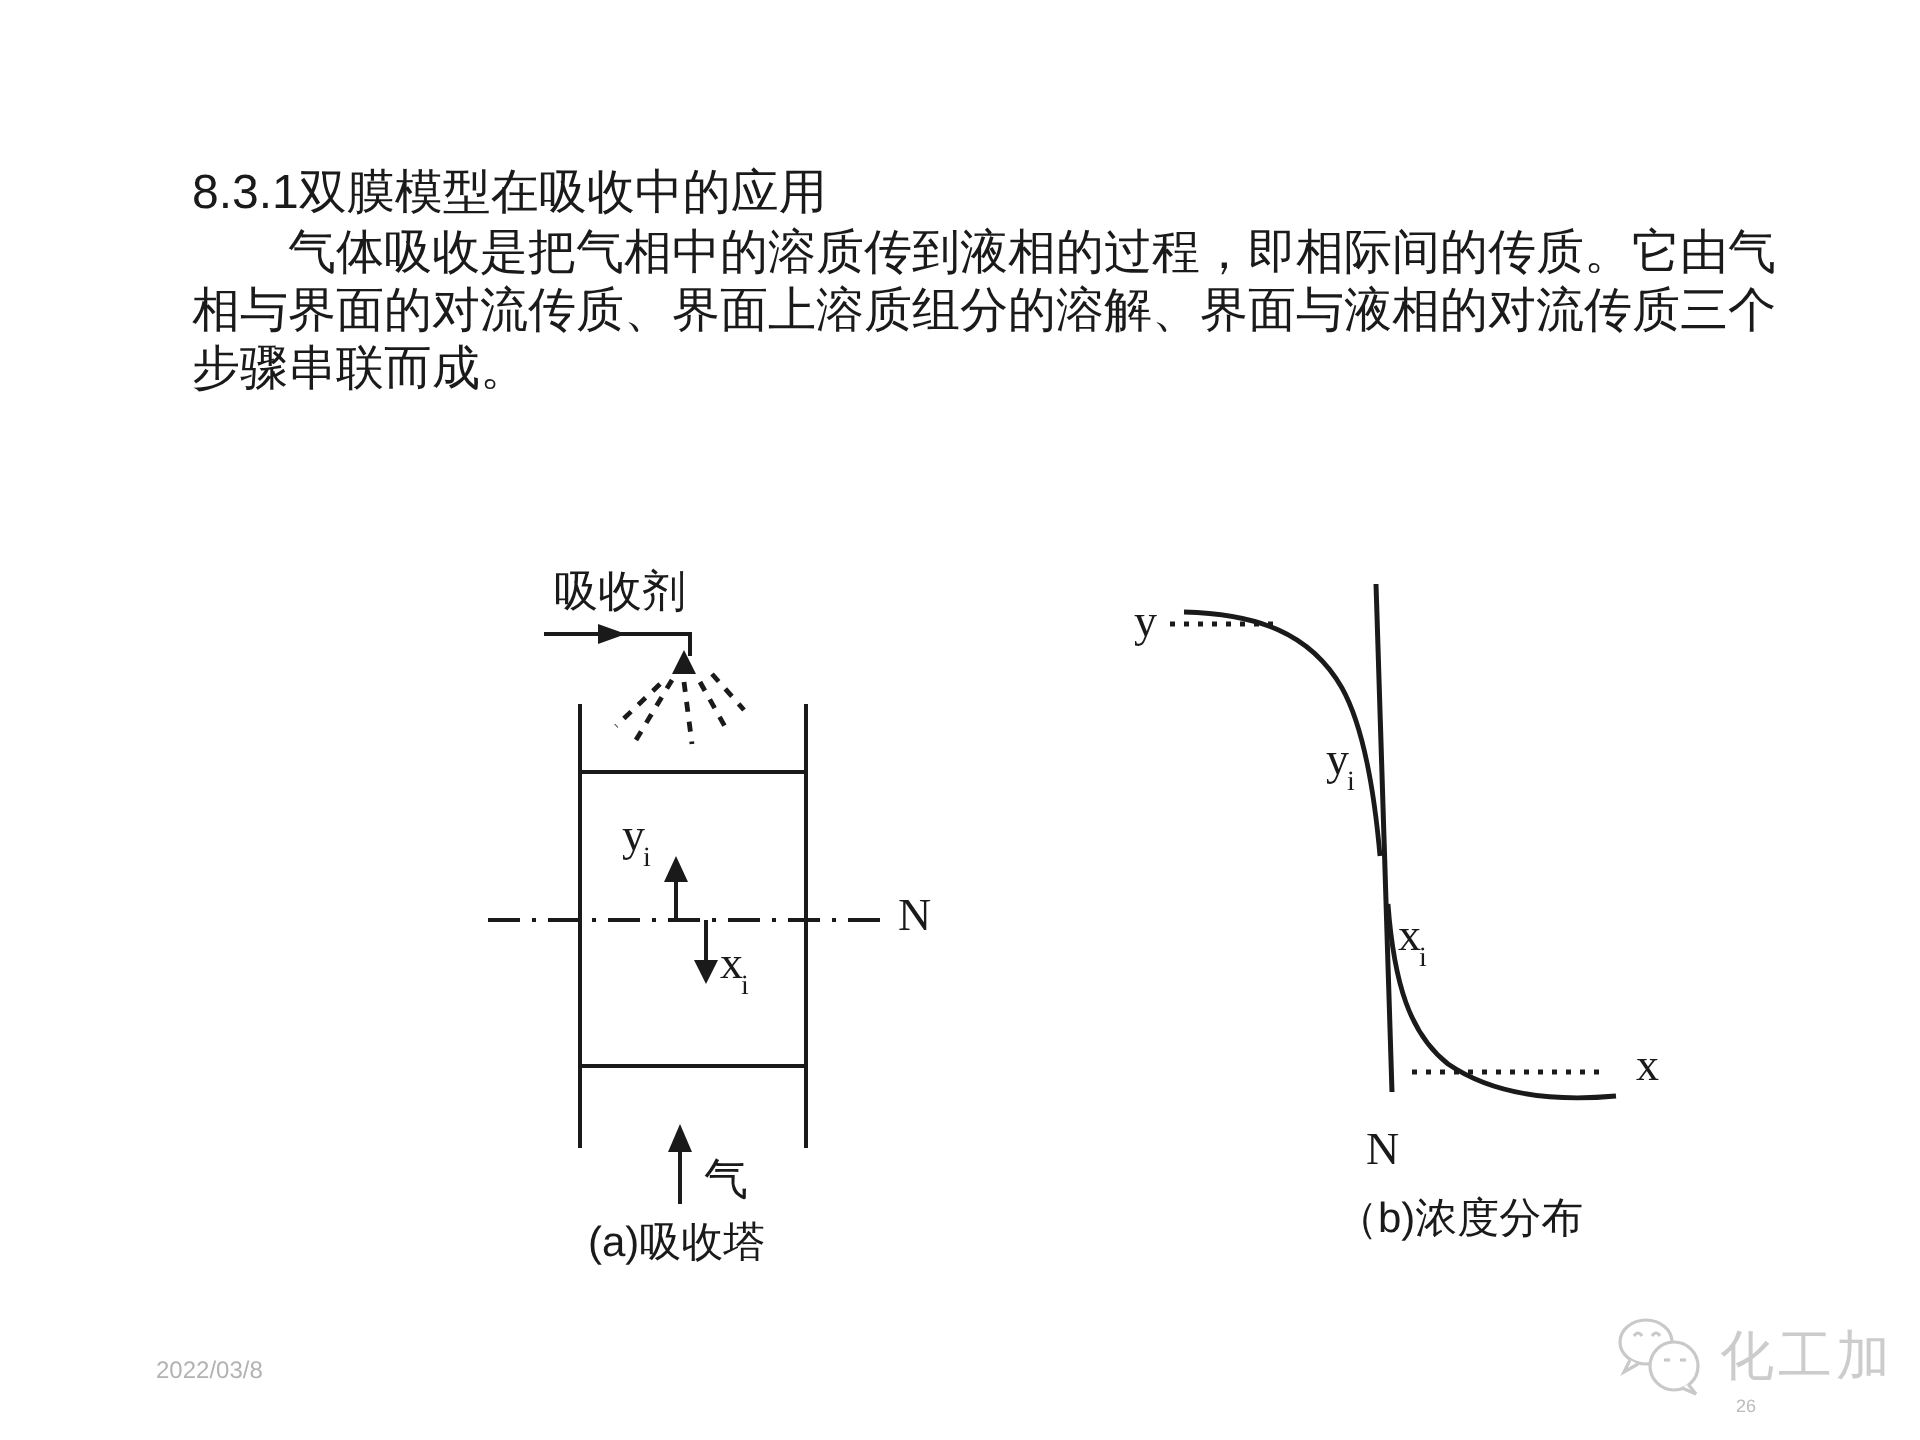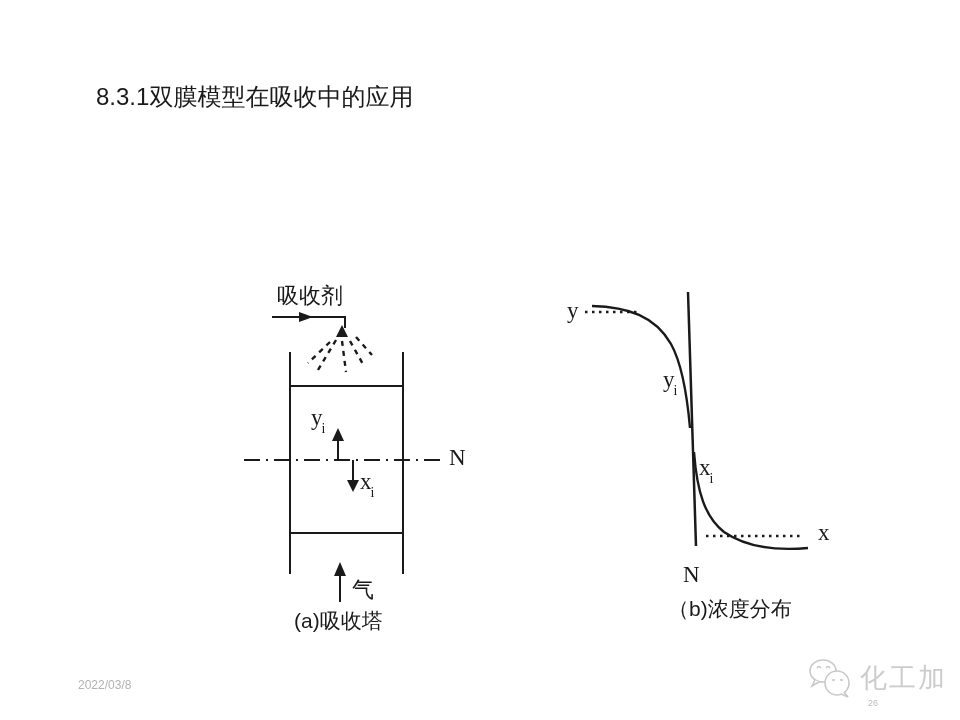--- a/index.html
+++ b/index.html
@@ -30,20 +30,25 @@
   }
   .page-number{position:absolute;left:62px;top:44px;font-size:9px;color:#bbbbbb;}
 </style>
 </head>
 <body>
 
 <div class="slide">
 
   <div class="title">8.3.1双膜模型在吸收中的应用</div>
 
+  <div class="body-text">
+    <div class="body-line indent">气体吸收是把气相中的溶质传到液相的过程，即相际间的传质。它由气</div>
+    <div class="body-line">相与界面的对流传质、界面上溶质组分的溶解、界面与液相的对流传质三个</div>
+    <div class="body-line">步骤串联而成。</div>
+  </div>
 
   <svg class="diagram-svg" viewBox="0 0 960 720">
     <g stroke="#1a1a1a" stroke-width="2" fill="none">
 
       <path d="M272 317 H345 V328"></path>
       <polygon points="313,317 299,312 299,322" fill="#1a1a1a" stroke="none"></polygon>
 
       <polygon points="342,325 336,337 348,337" fill="#1a1a1a" stroke="none"></polygon>
 
       <g stroke-dasharray="5 5" stroke-width="2.4">

